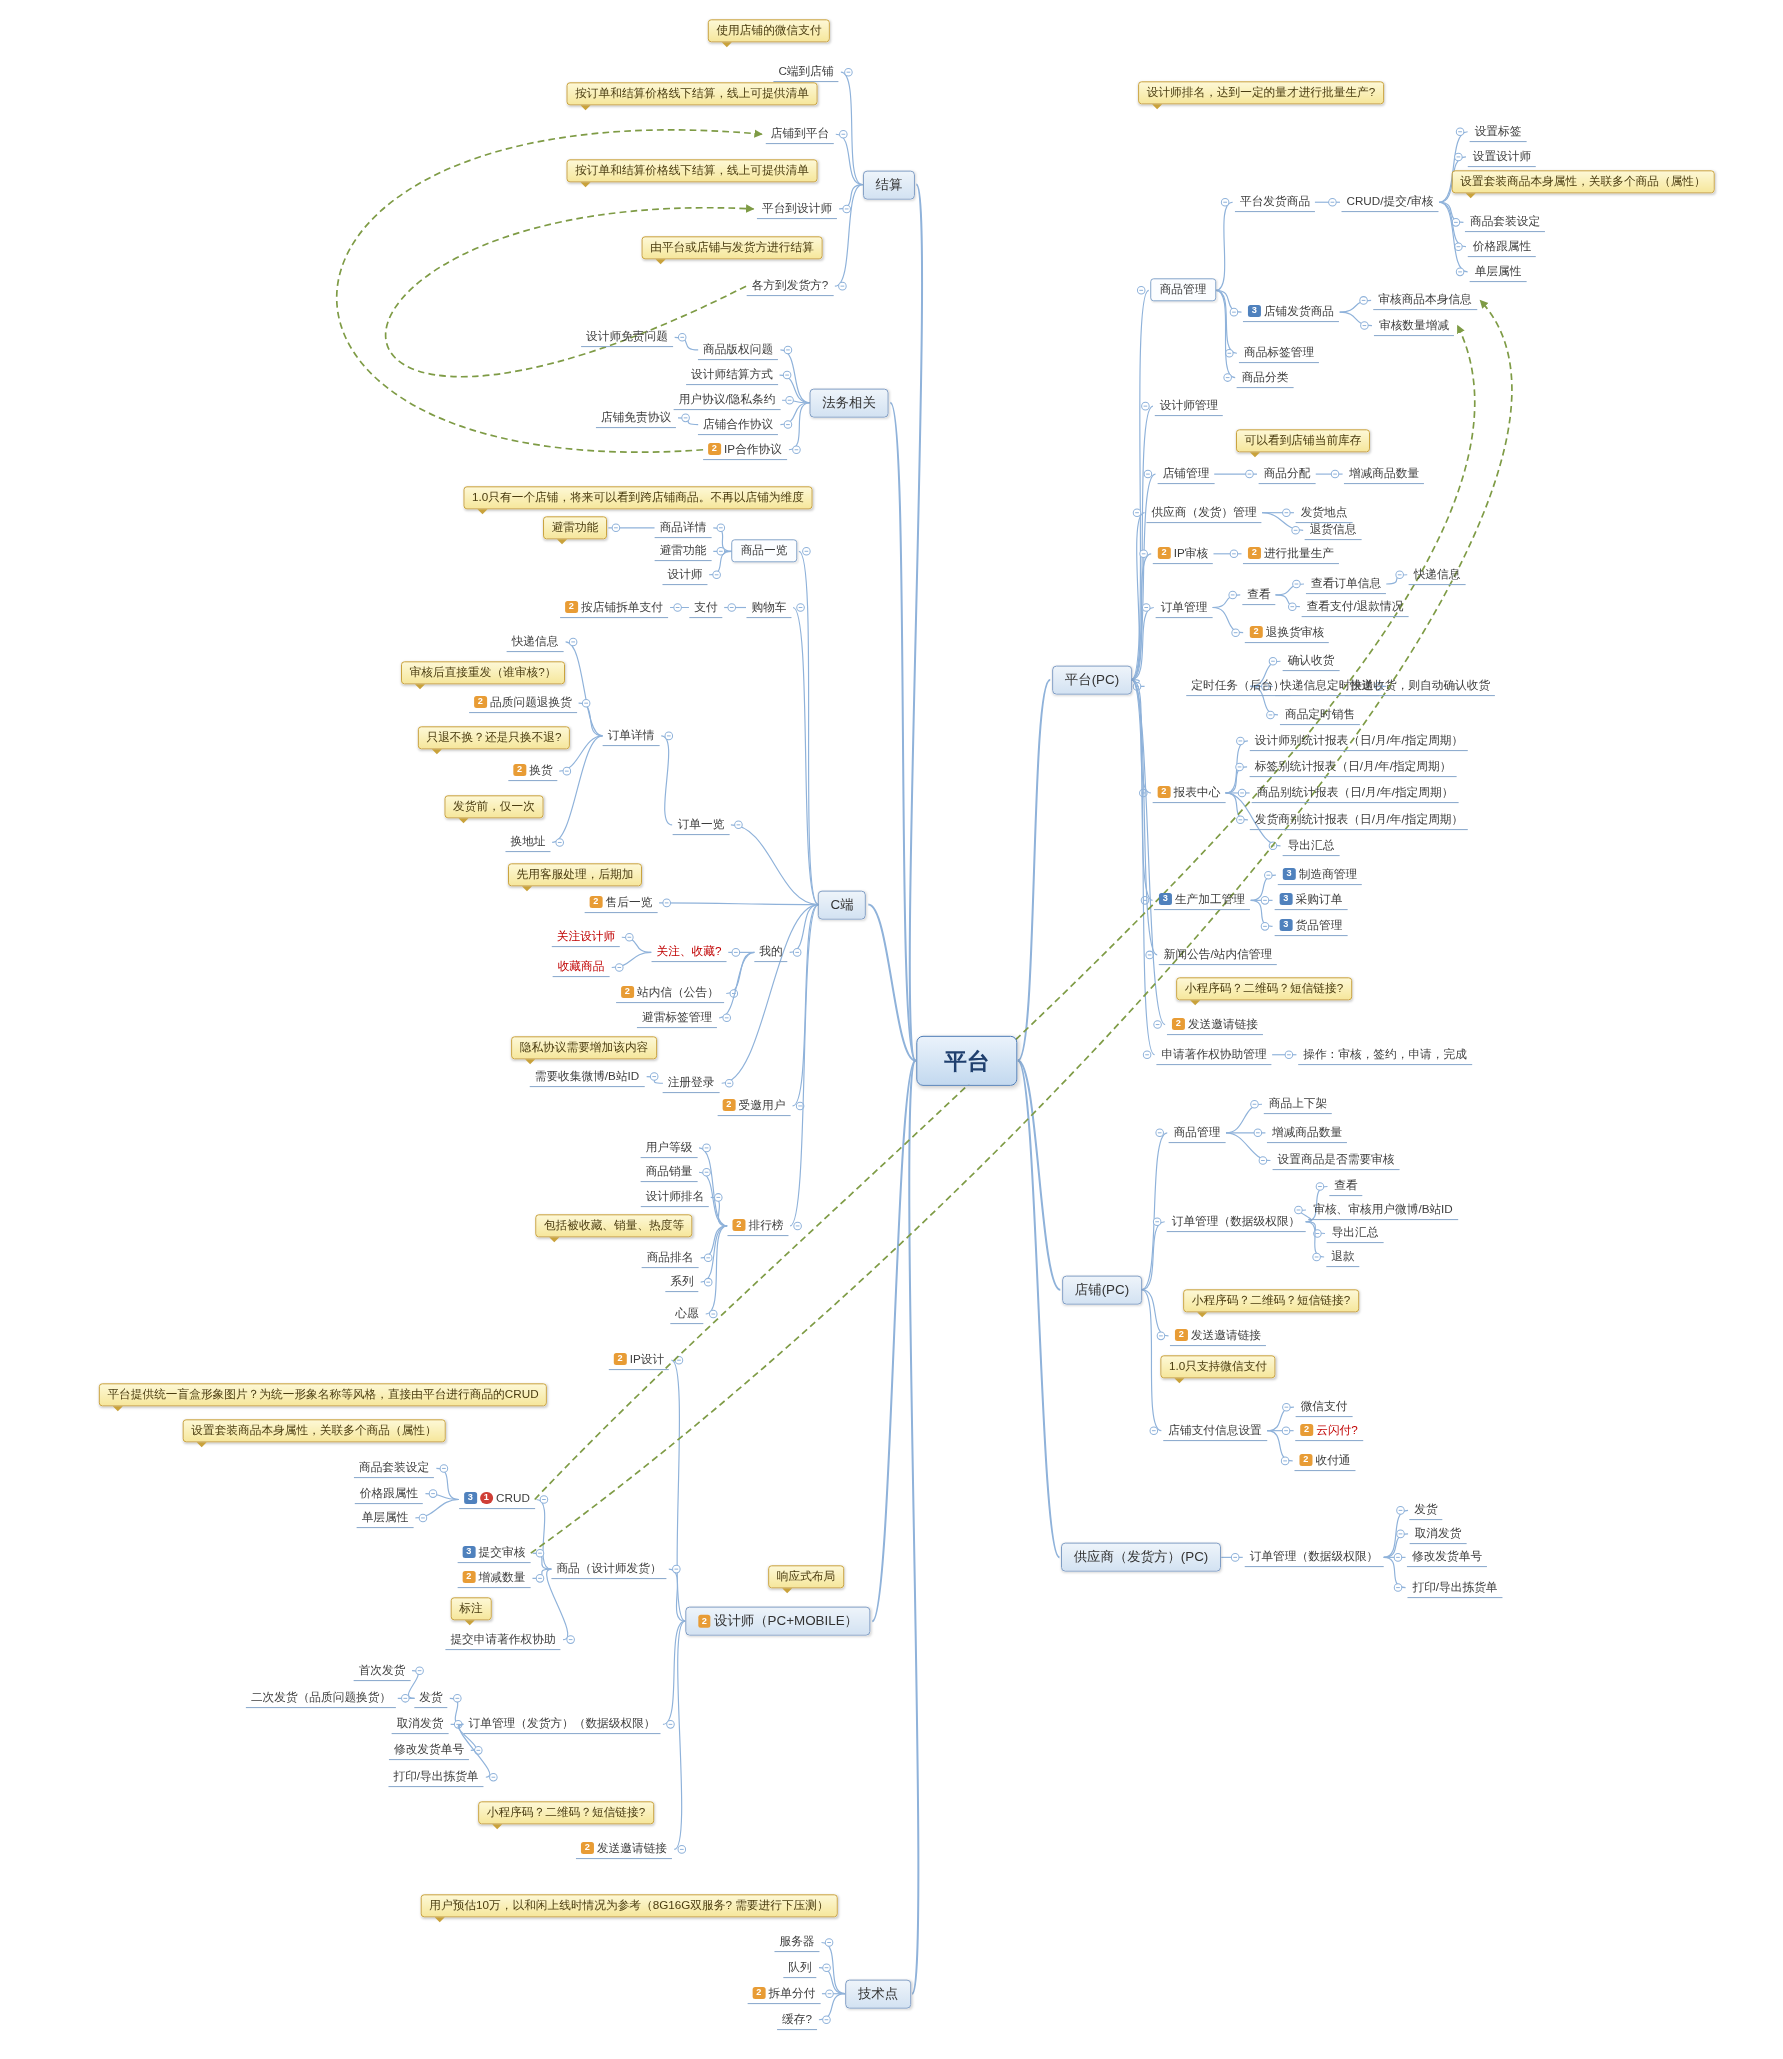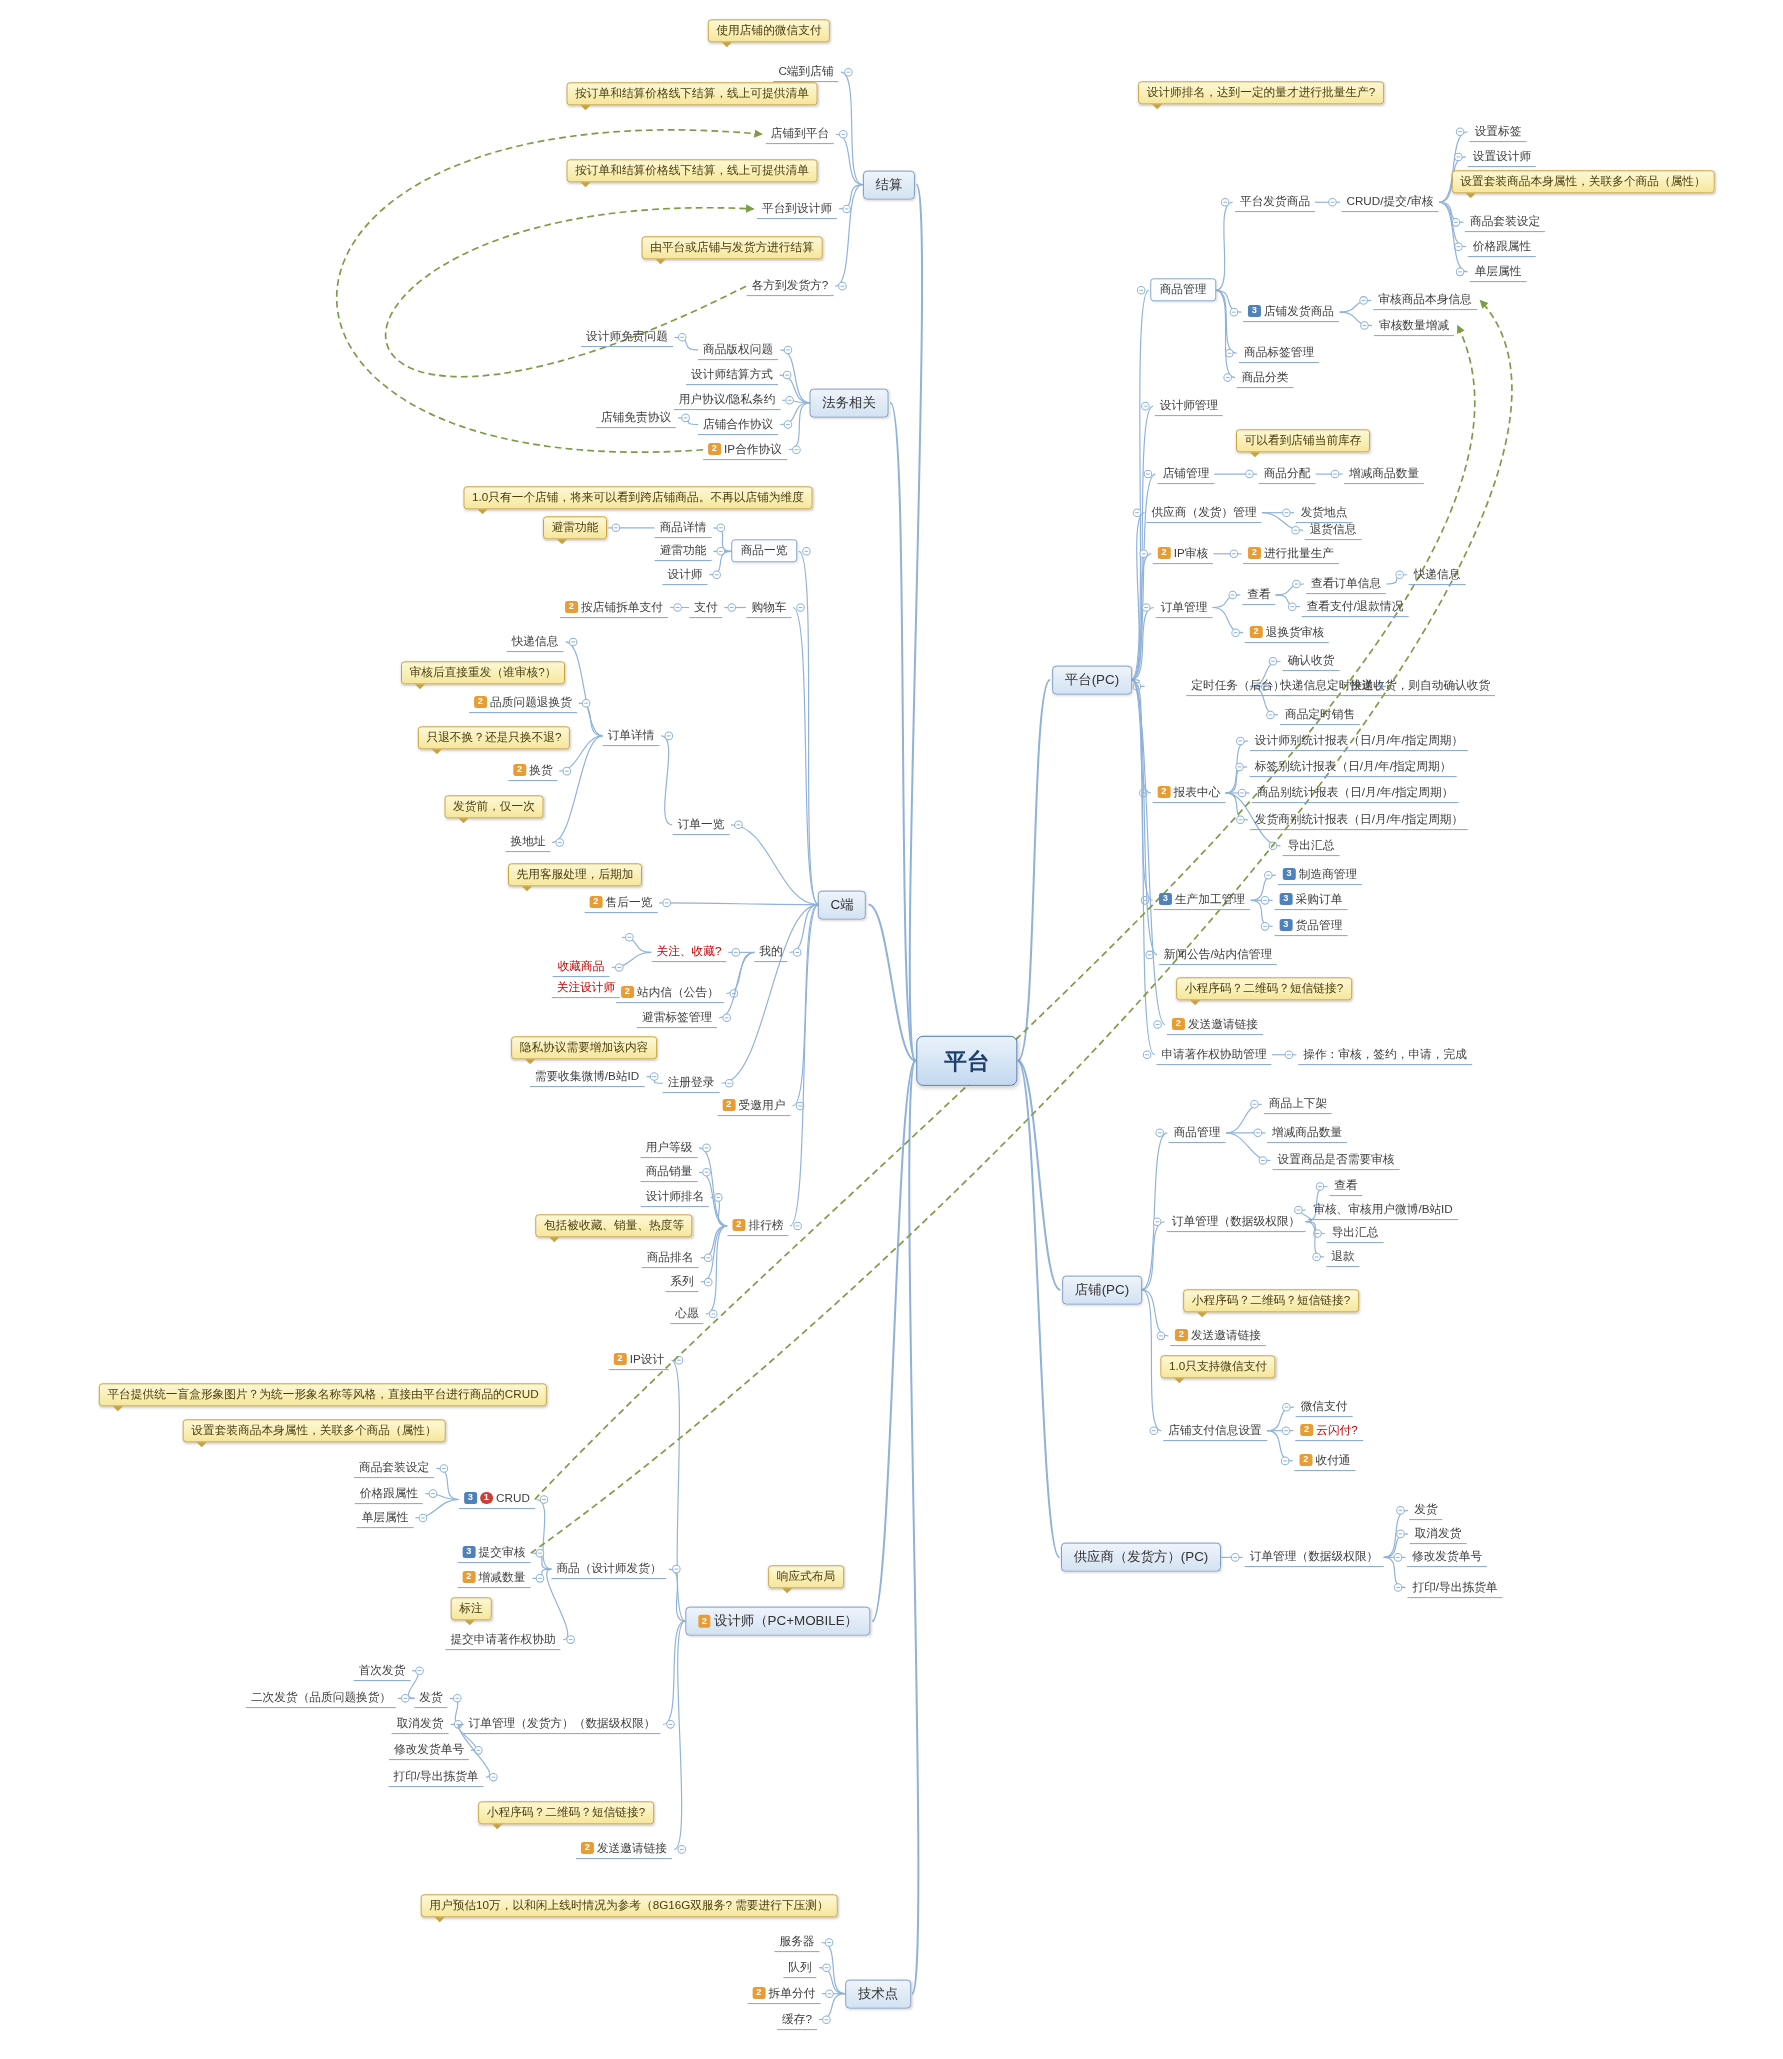--- a/index.html
+++ b/index.html
@@ -818,21 +818,21 @@
     <div class="node t-line" style="left: 701px; top: 825px;">
       <span>订单一览</span>
     </div>
     <div class="node t-callout" style="left: 575px; top: 875px;">
       <span>先用客服处理，后期加</span>
     </div>
     <div class="node t-line" style="left: 621px; top: 903px;">
       <span class="badge badge-o">2</span>
       <span>售后一览</span>
     </div>
-    <div class="node t-line red" style="left: 586px; top: 988px;">
+    <div class="node t-line red" style="left: 586px; top: 937px;">
       <span>关注设计师</span>
     </div>
     <div class="node t-line red" style="left: 581px; top: 967px;">
       <span>收藏商品</span>
     </div>
     <div class="node t-line red" style="left: 689px; top: 952px;">
       <span>关注、收藏?</span>
     </div>
     <div class="node t-line" style="left: 771px; top: 952px;">
       <span>我的</span>

